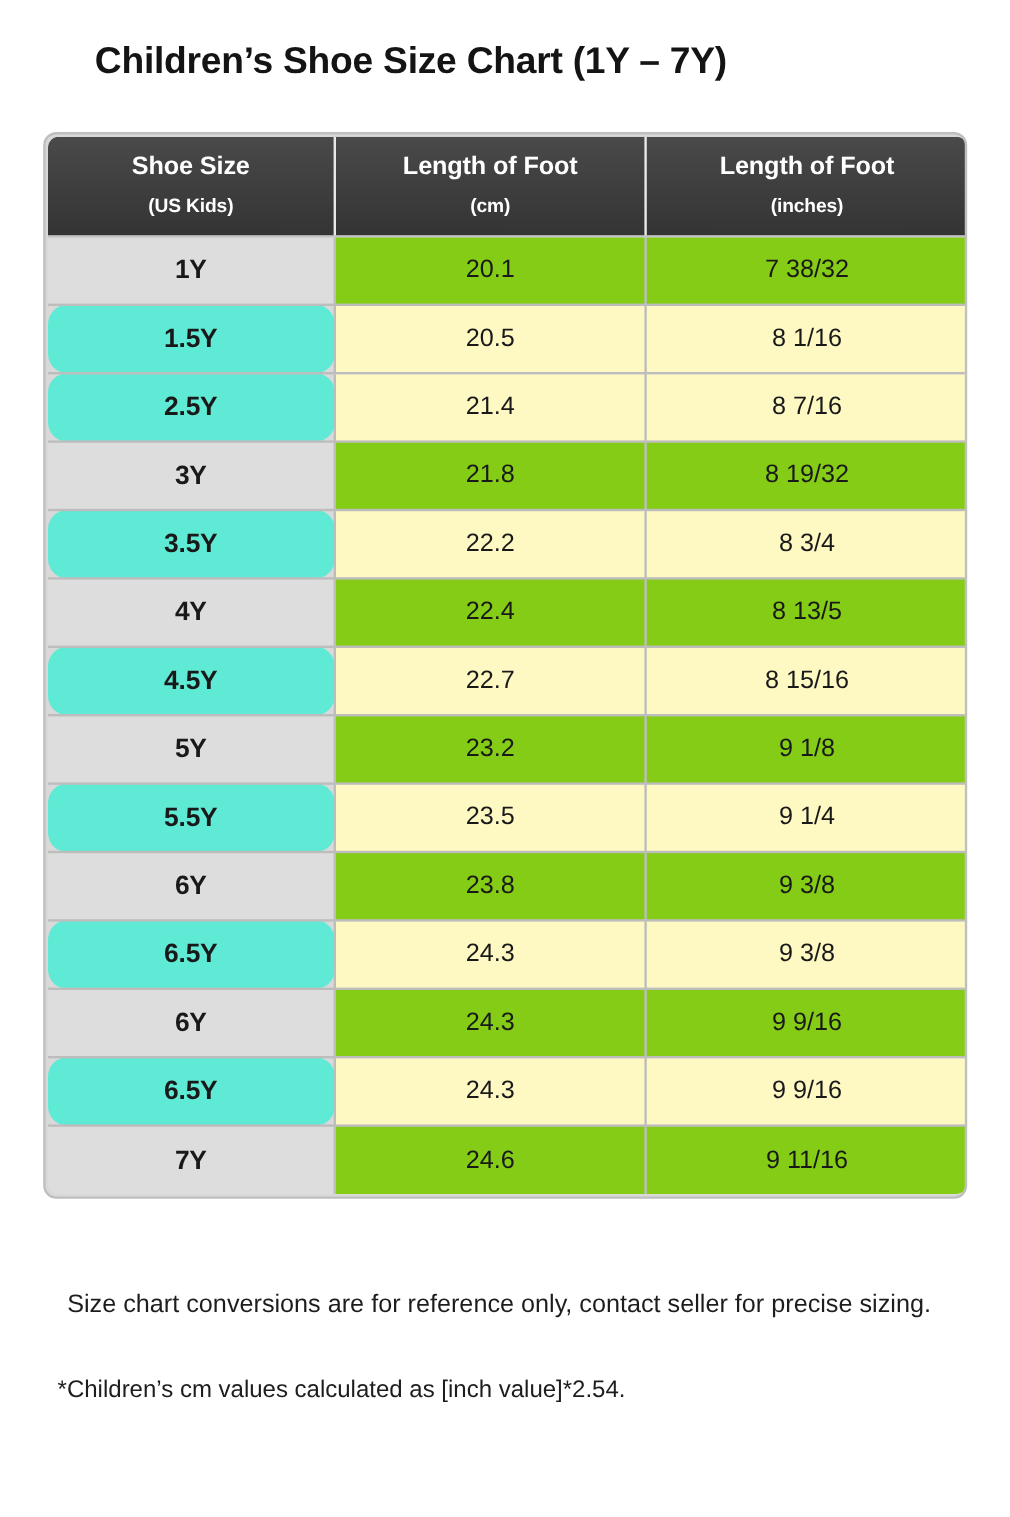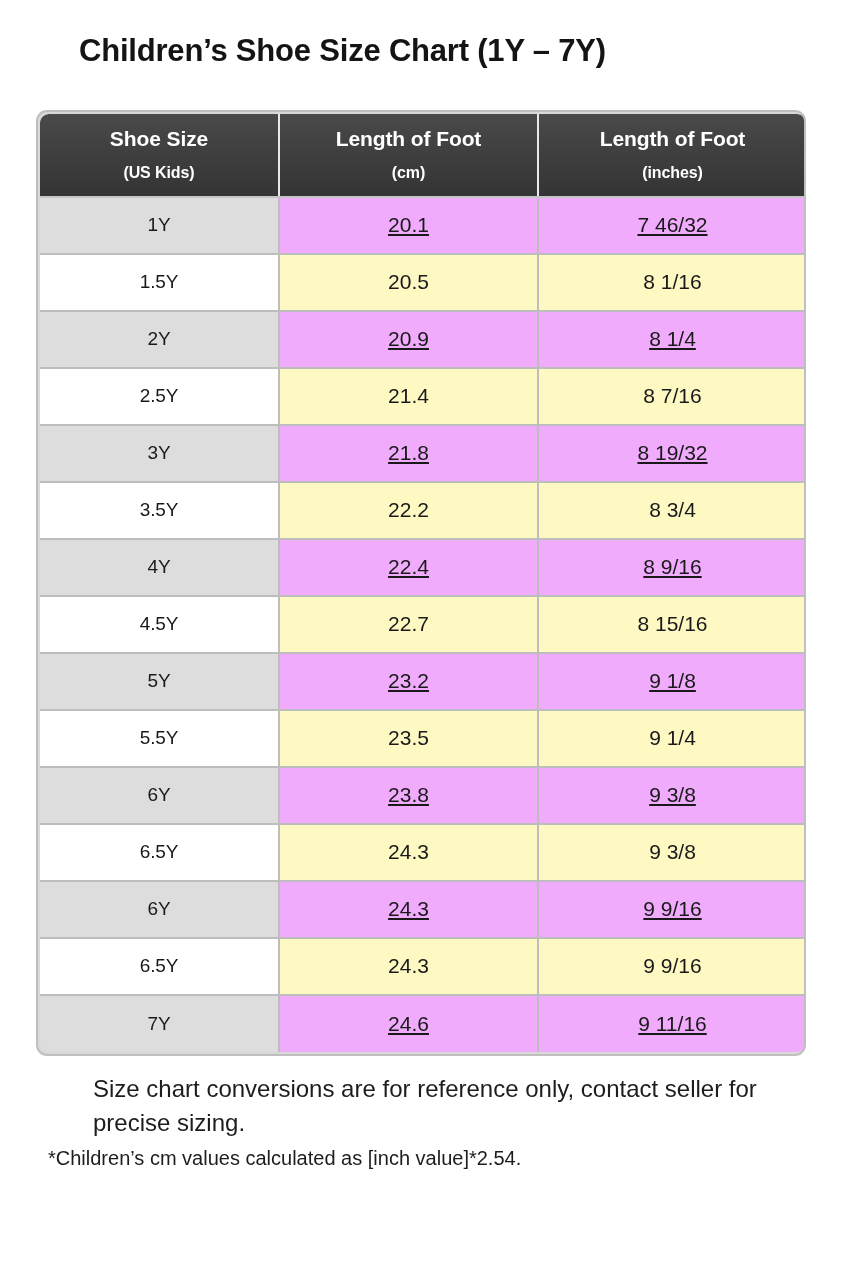--- a/index.html
+++ b/index.html
@@ -103,45 +103,44 @@
     border-bottom: 2px solid #bdbdbd;
     box-sizing: border-box;
     font-size: 21px;
     color: #191919;
   }
   tbody td:last-child { border-right: none; }
   tbody tr:last-child td { border-bottom: none; }
 
   
   tbody td.size-cell {
-    font-weight: normal;
-    font-size: 19px;
+    font-weight: bold;
+    font-size: 22px;
     letter-spacing: -0.2px;
   }
 
   
   tbody tr.shade td.size-cell { background: #dddddd; }
-  tbody tr.shade td.val-cell  { background: #f0abfc; text-decoration: underline; }
-  
-  tbody tr.light td.size-cell { background: #ffffff; }
+  tbody tr.shade td.val-cell  { background: #84cc16; }
+  
+  tbody tr.light td.size-cell { background: #5eead4; border-radius: 16px; }
   tbody tr.light td.val-cell  { background: #fef9c3; }
 
   tbody tr:last-child td:first-child { border-bottom-left-radius: 9px; }
   tbody tr:last-child td:last-child  { border-bottom-right-radius: 9px; margin-left: 20px; }
 
   
   .note-main {
     position: absolute;
     left: 56px;
     top: 1072px;
     width: 740px;
-    font-size: 24px;
+    font-size: 21px;
     line-height: 1.42;
     color: #1d1d1d;
-    margin-left: 37px;
   }
   .note-sub {
     position: absolute;
     left: 48px;
     top: 1144px;
     width: 760px;
     font-size: 20px;
     line-height: 1.4;
     color: #1d1d1d;
   }
@@ -173,51 +172,46 @@
           <th>
             <span class="th-main">Length of Foot</span>
             <span class="th-sub">(inches)</span>
           </th>
         </tr>
       </thead>
       <tbody id="chart-body">
           <tr class="shade">
             <td class="size-cell">1Y</td>
             <td class="val-cell">20.1</td>
-            <td class="val-cell">7 46/32</td>
+            <td class="val-cell">7 38/32</td>
           </tr>
           <tr class="light">
             <td class="size-cell">1.5Y</td>
             <td class="val-cell">20.5</td>
             <td class="val-cell">8 1/16</td>
           </tr>
-          <tr class="shade">
-            <td class="size-cell">2Y</td>
-            <td class="val-cell">20.9</td>
-            <td class="val-cell">8 1/4</td>
-          </tr>
           <tr class="light">
             <td class="size-cell">2.5Y</td>
             <td class="val-cell">21.4</td>
             <td class="val-cell">8 7/16</td>
           </tr>
           <tr class="shade">
             <td class="size-cell">3Y</td>
             <td class="val-cell">21.8</td>
             <td class="val-cell">8 19/32</td>
           </tr>
           <tr class="light">
             <td class="size-cell">3.5Y</td>
             <td class="val-cell">22.2</td>
             <td class="val-cell">8 3/4</td>
           </tr>
           <tr class="shade">
             <td class="size-cell">4Y</td>
             <td class="val-cell">22.4</td>
-            <td class="val-cell">8 9/16</td>
+            <td class="val-cell">8 13/5</td>
           </tr>
           <tr class="light">
             <td class="size-cell">4.5Y</td>
             <td class="val-cell">22.7</td>
             <td class="val-cell">8 15/16</td>
           </tr>
           <tr class="shade">
             <td class="size-cell">5Y</td>
             <td class="val-cell">23.2</td>
             <td class="val-cell">9 1/8</td>

